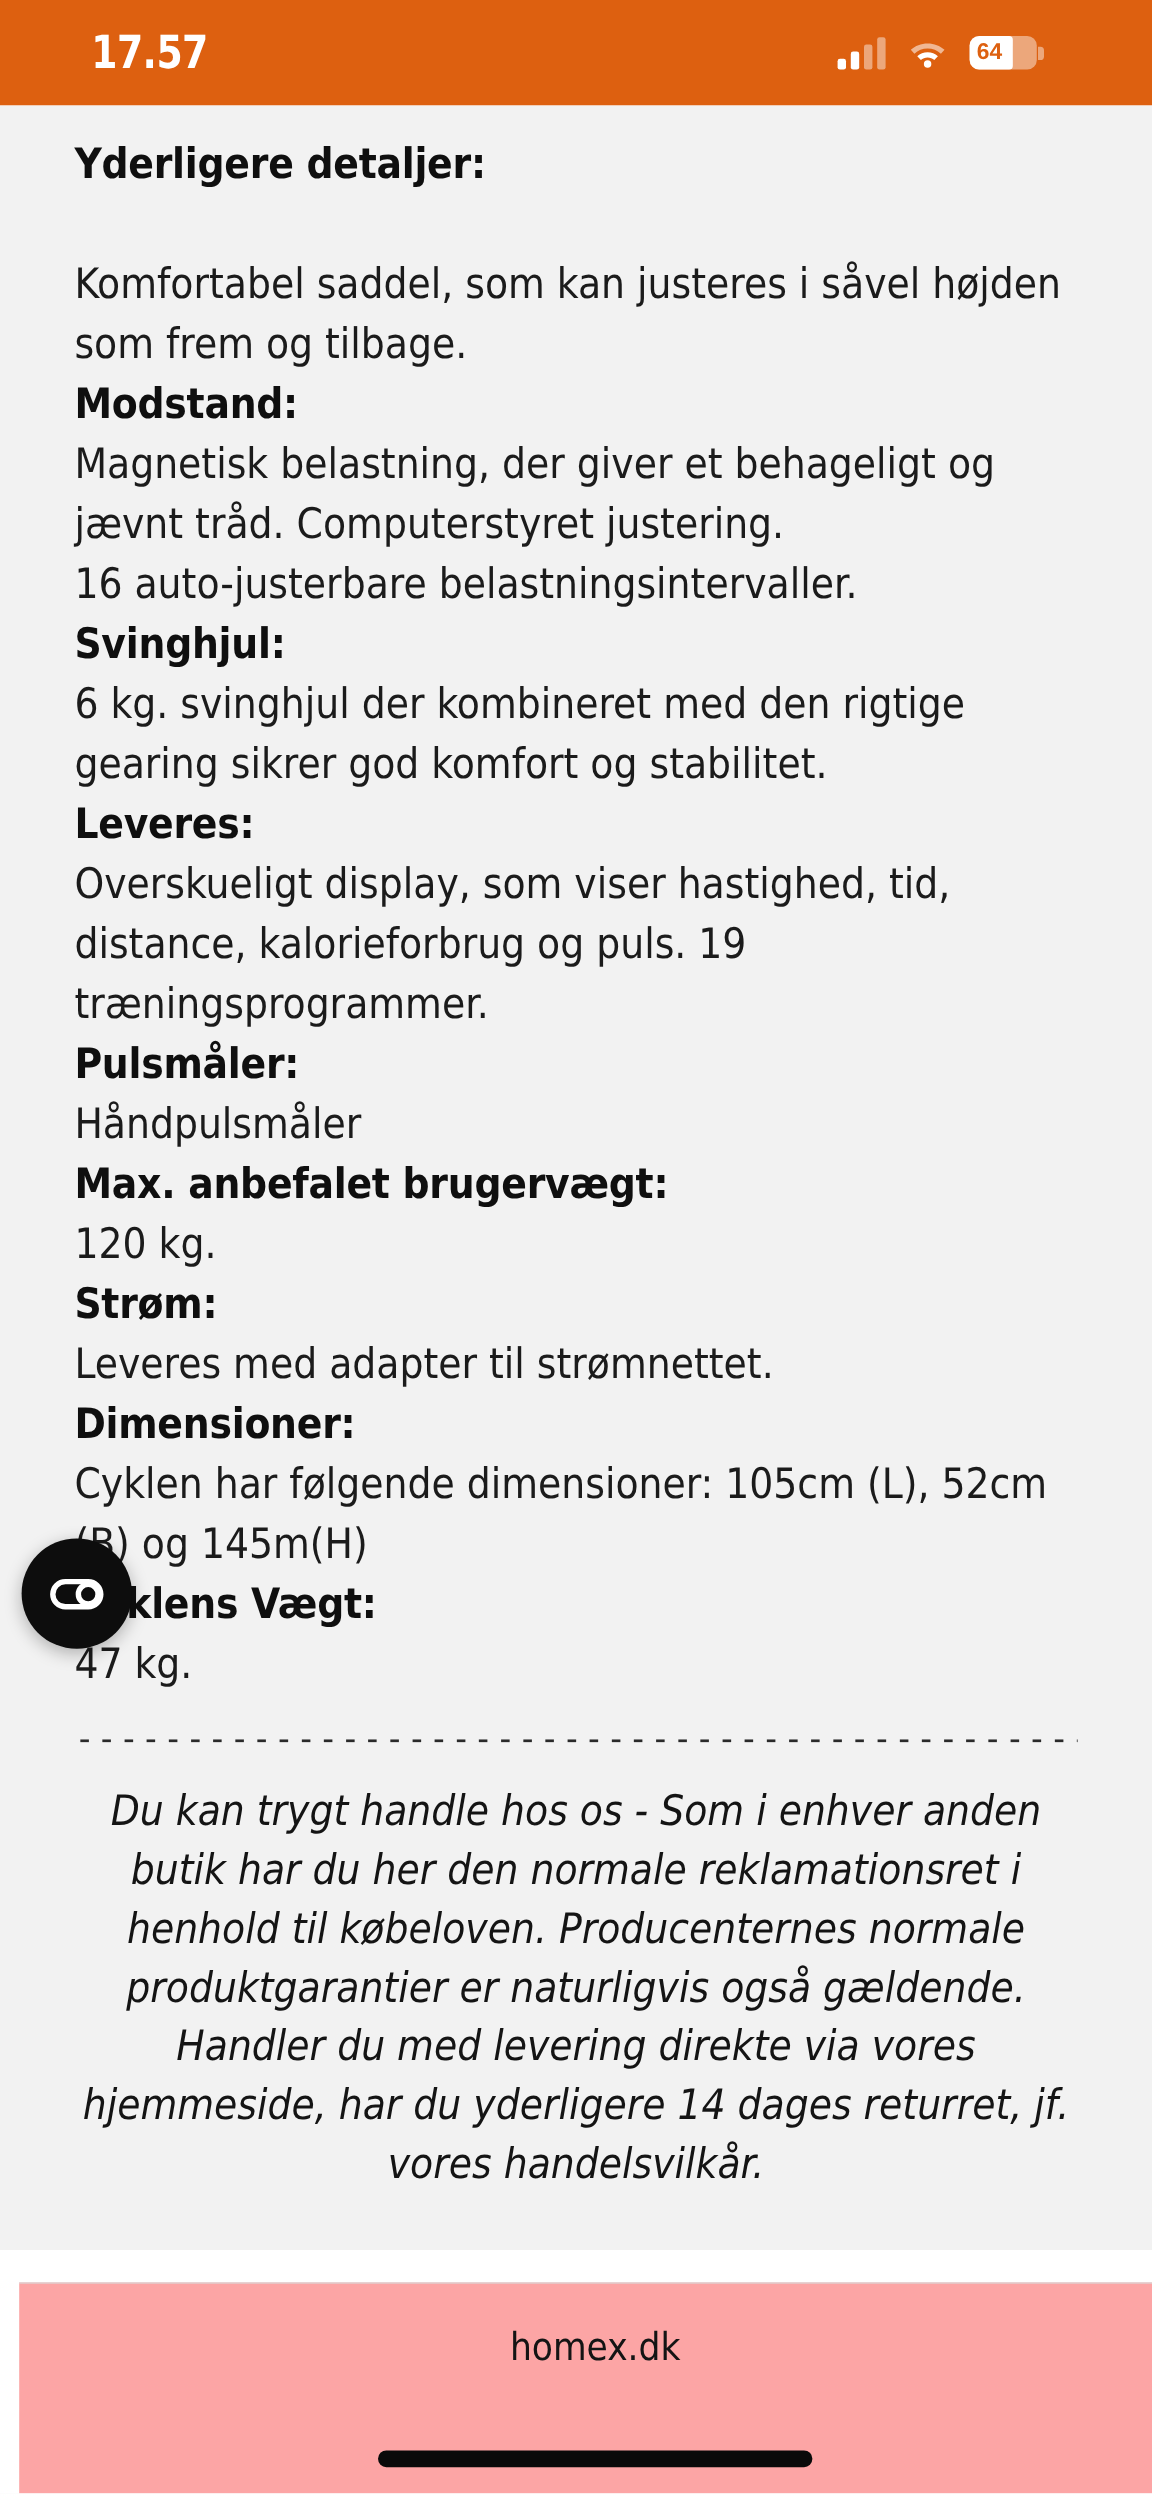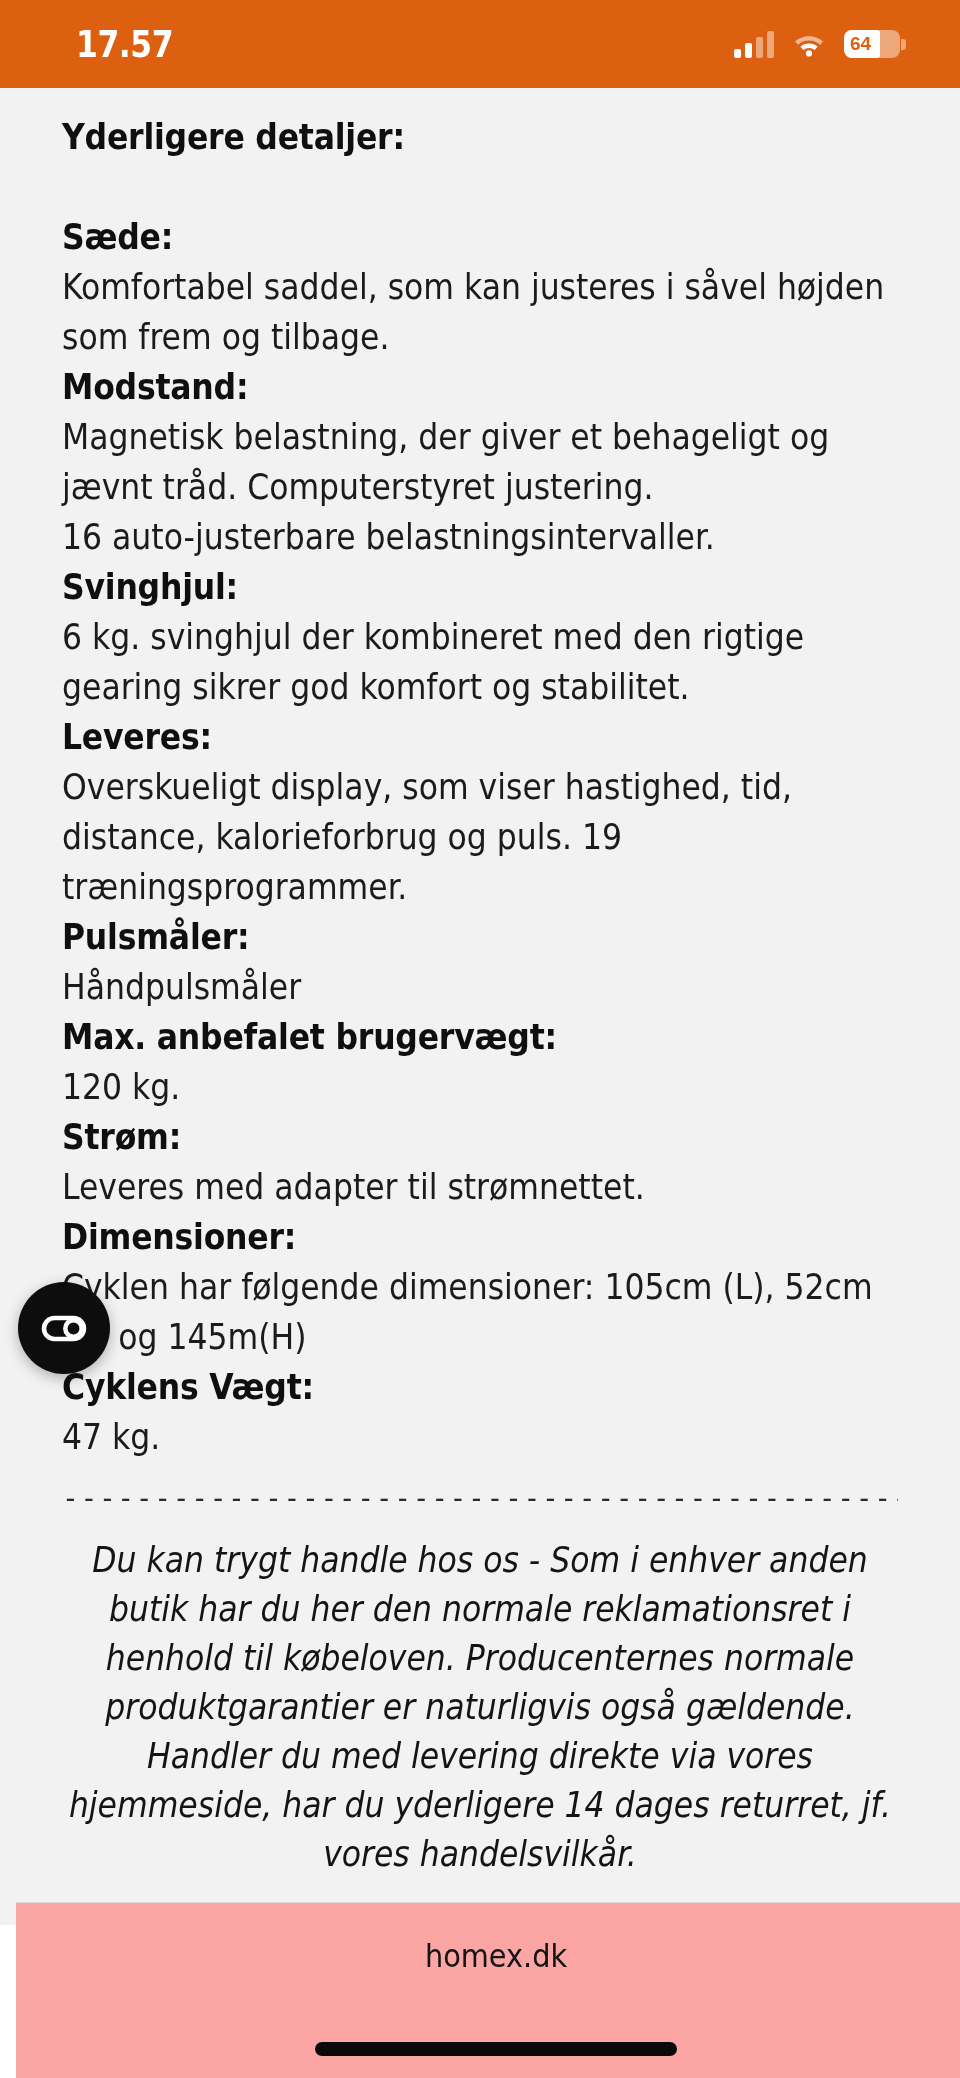--- a/index.html
+++ b/index.html
@@ -23,21 +23,21 @@
   
   .statusbar {
     position: absolute;
     top: 0; left: 0;
     width: 960px;
     height: 88px;
     background: #dd6010;
     display: flex;
     align-items: center;
     justify-content: space-between;
-    padding: 0 60px 0 76px;
+    padding: 0 96px 0 76px;
   }
   .status-time {
     color: #ffffff;
     font-size: 38px;
     font-weight: 700;
     letter-spacing: -0.5px;
     font-family: "DejaVu Sans Condensed", "Liberation Sans Narrow", "Liberation Sans", sans-serif;
     transform: scaleX(0.92);
     transform-origin: left center;
   }
@@ -234,21 +234,20 @@
   </div>
 
   <div class="page">
 
     <div class="spec-card">
       <div class="spec-body">
 
         <div class="spec-h">Yderligere detaljer:</div>
         <div class="gap-line"></div>
 
-        <div class="spec-h">Sæde:</div>
         <div class="spec-p">Komfortabel saddel, som kan justeres i såvel højden som frem og tilbage.</div>
 
         <div class="spec-h">Modstand:</div>
         <div class="spec-p">Magnetisk belastning, der giver et behageligt og jævnt tråd. Computerstyret justering.</div>
 
         <div class="spec-p">16 auto-justerbare belastningsintervaller.</div>
 
         <div class="spec-h">Svinghjul:</div>
         <div class="spec-p">6 kg. svinghjul der kombineret med den rigtige gearing sikrer god komfort og stabilitet.</div>
 

